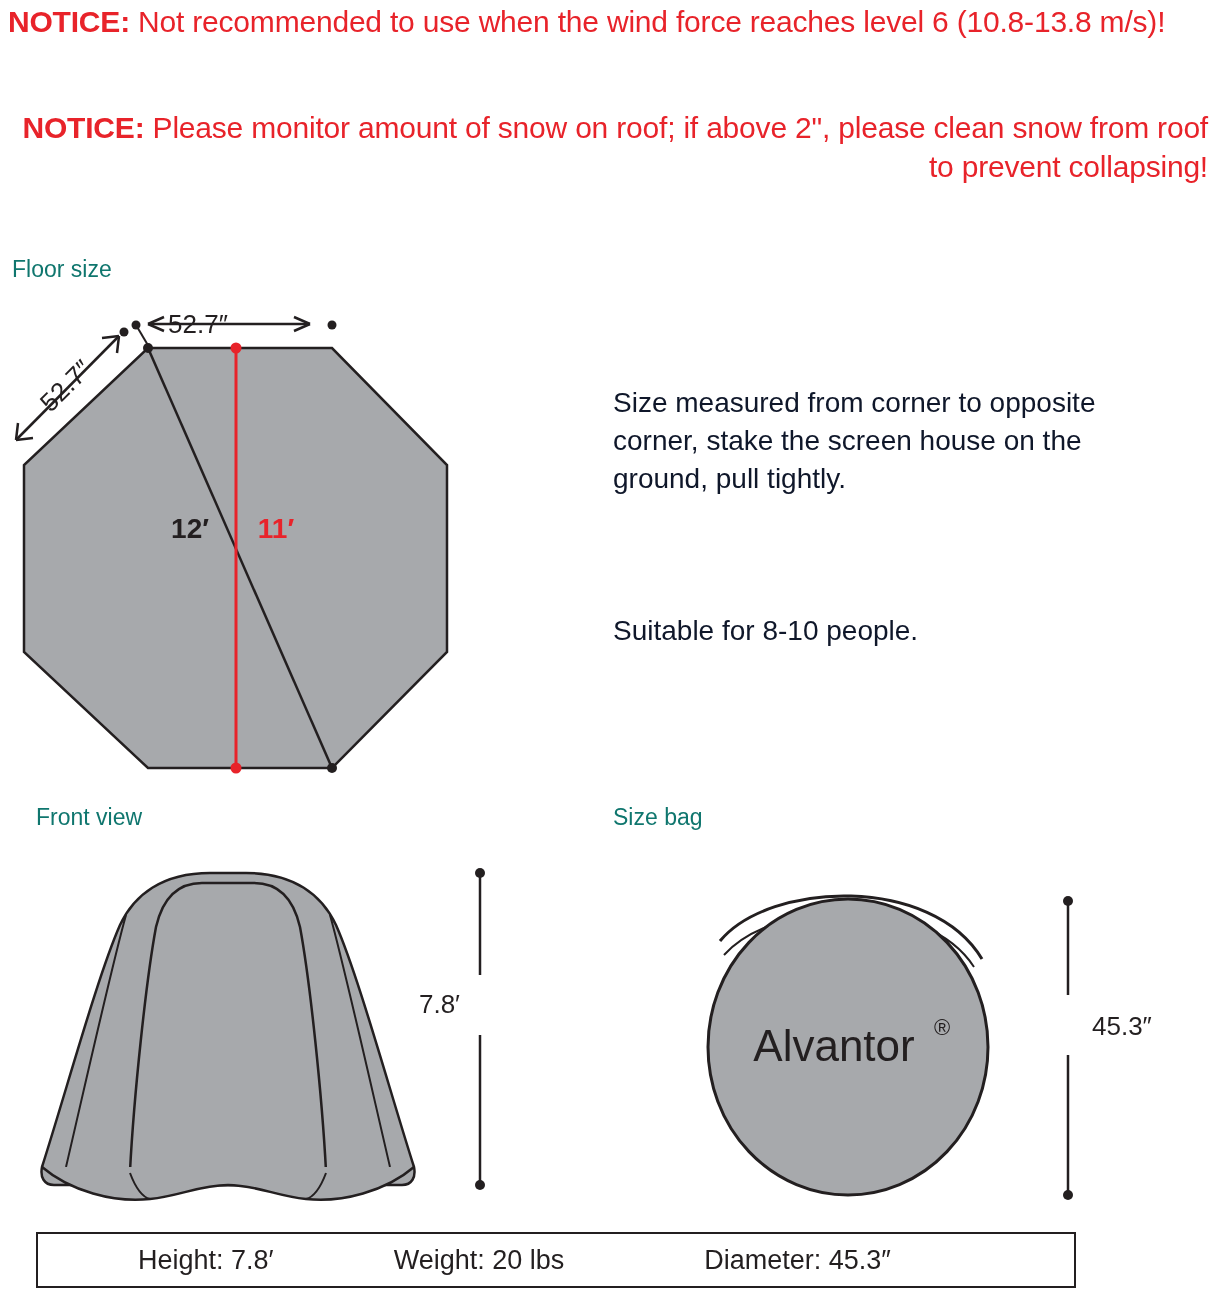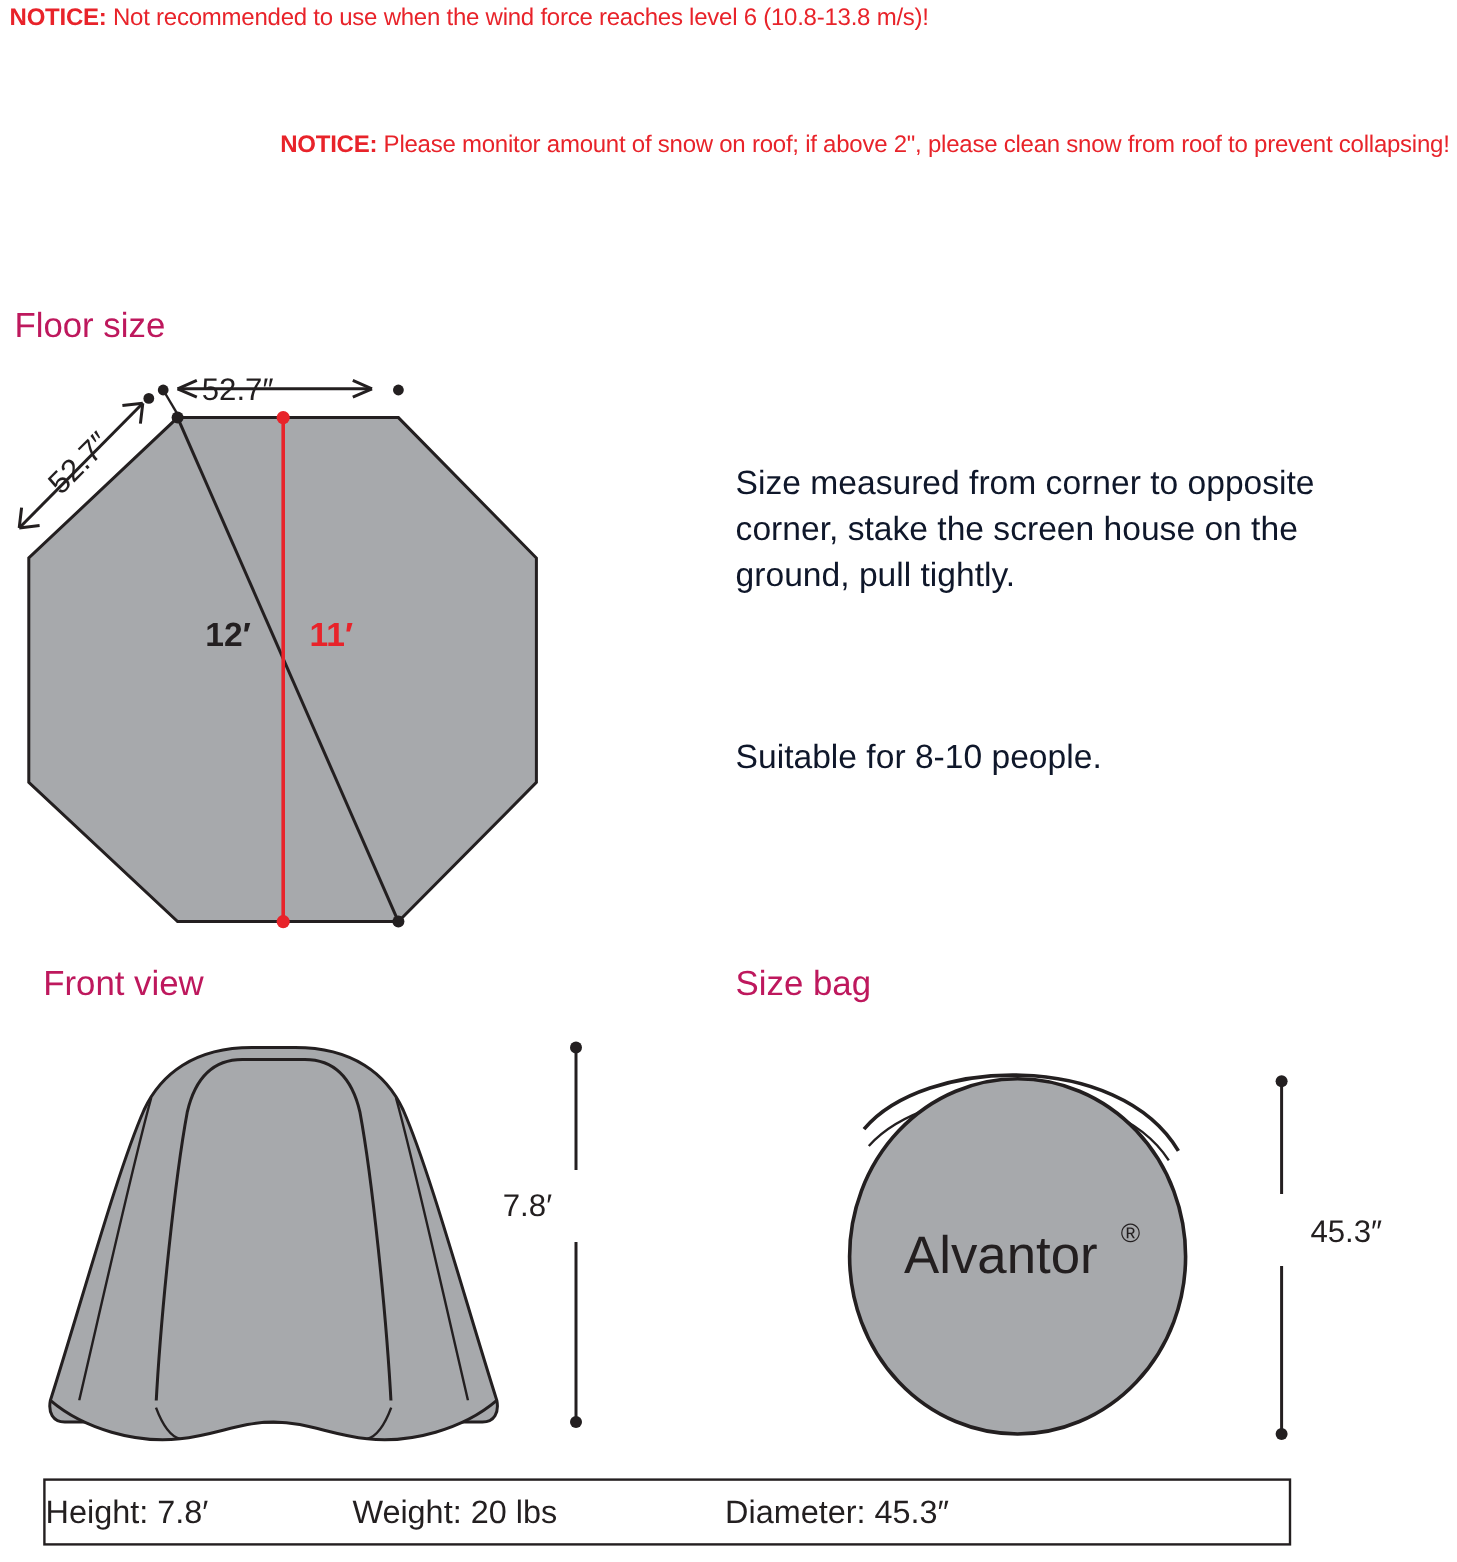--- a/index.html
+++ b/index.html
@@ -14,32 +14,32 @@
     font-family: "Liberation Sans", sans-serif;
     color: #231f20;
     overflow: hidden;
   }
 
   .notice-block {
     position: absolute;
     left: 8px;
     width: 1200px;
     color: #e8232a;
-    font-size: 20px;
+    font-size: 30px;
     line-height: 1.30;
     letter-spacing: -0.2px;
   }
   .notice-1 { top: 2px; }
   .notice-2 { top: 108px; text-align: right; }
   .notice-label { font-weight: bold; }
 
   .section-label {
     position: absolute;
-    font-size: 29px;
-    color: #be185d;
+    font-size: 23px;
+    color: #0f766e;
   }
   #floor-size-label { left: 12px; top: 256px; }
   #front-view-label { left: 12px; top: 804px; margin-left: 24px; }
   #carry-bag-label  { left: 613px; top: 804px; }
 
   .desc {
     position: absolute;
     left: 613px;
     width: 520px;
     font-size: 28px;
@@ -104,21 +104,21 @@
     border: 2px solid #231f20;
     box-sizing: border-box;
     display: flex;
     align-items: center;
   }
   .spec-item {
     font-size: 27px;
     color: #231f20;
     white-space: nowrap;
   }
-  .spec-1 { }
+  .spec-1 { margin-left: 100px; }
   .spec-2 { margin-left: 120px; }
   .spec-3 { margin-left: 140px; }
 </style>
 </head>
 <body>
 
 <div class="notice-block notice-1">
   <span class="notice-label">NOTICE:</span><span> Not recommended to use when the wind force reaches level 6 (10.8-13.8 m/s)!</span>
 </div>
 

